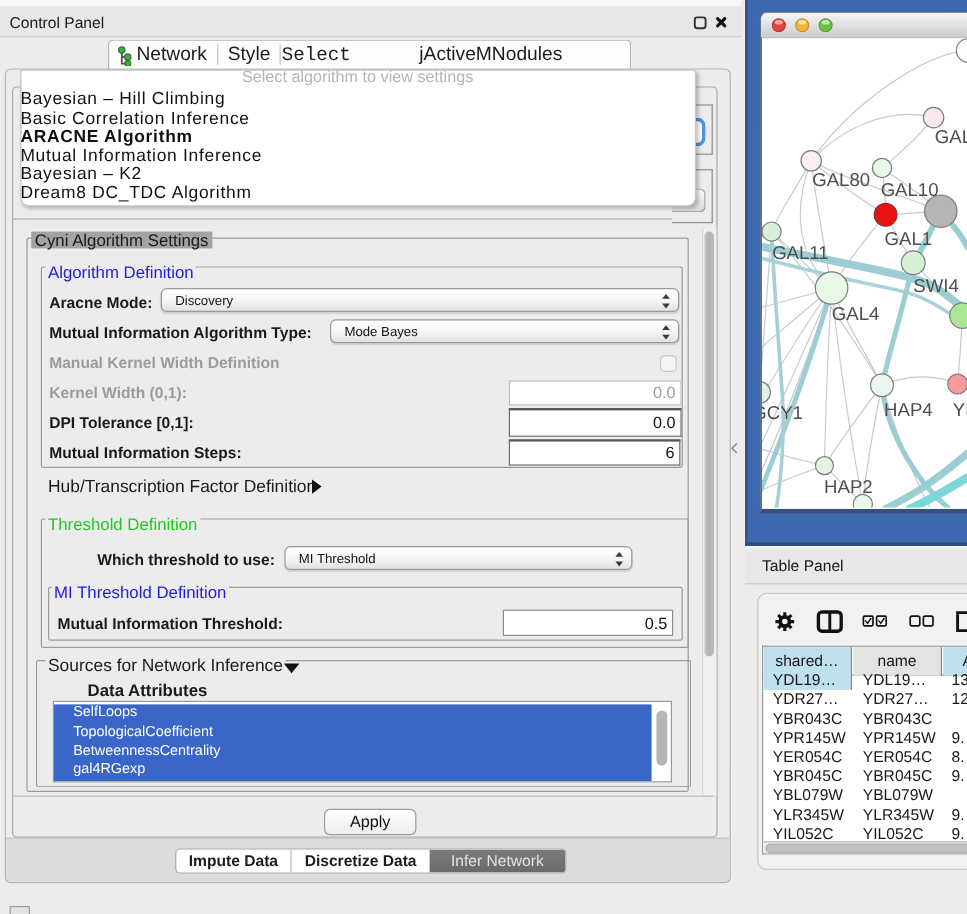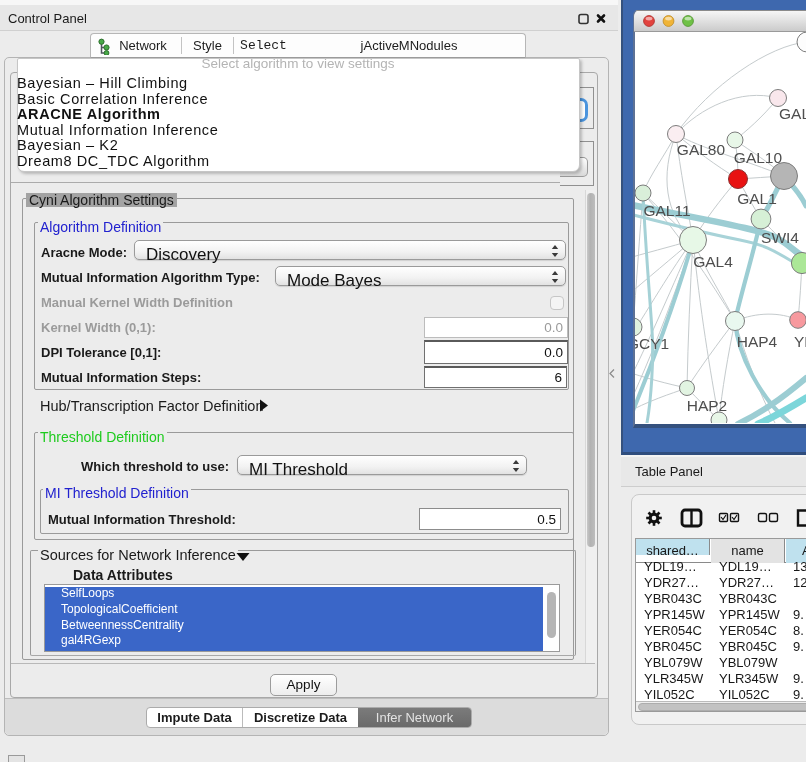--- a/index.html
+++ b/index.html
@@ -1,21 +1,21 @@
 <!DOCTYPE html>
 <html><head>
 <meta charset="utf-8">
 <style>
   * { margin:0; padding:0; box-sizing:border-box; }
   html,body { width:806px; height:762px; background:#ececec; font-family:"Liberation Sans",sans-serif; overflow:hidden; }
   .abs { position:absolute; }
   #page { position:relative; width:806px; height:762px; }
   .lbl { position:absolute; white-space:nowrap; color:#1a1a1a; font-size:13px; line-height:1; }
   .b { font-weight:bold; }
-  .combo { position:absolute; background:linear-gradient(#ffffff,#f2f2f2 60%,#e2e2e2); border:1px solid #9a9a9a; border-radius:5px; box-shadow:0 1px 1px rgba(0,0,0,0.12); font-size:17px; color:#111; }
+  .combo { position:absolute; background:linear-gradient(#ffffff,#f2f2f2 60%,#e2e2e2); border:1px solid #9a9a9a; border-radius:5px; box-shadow:0 1px 1px rgba(0,0,0,0.12); font-size:11px; color:#111; }
   .combo span { position:absolute; left:11px; top:4px; }
   .arr { position:absolute; right:5px; top:3px; }
   .field { position:absolute; background:#fff; font-size:13.5px; color:#111; text-align:right; padding-right:4px; display:flex; align-items:center; justify-content:flex-end; }
 </style>
 </head>
 <body>
 <div id="page">
 
   <div class="abs" style="left:2px;top:0;width:2px;height:4px;background:#333;"></div>
 
@@ -27,21 +27,21 @@
   <svg class="abs" style="left:575px;top:12px;" width="34" height="14" viewBox="0 0 34 14">
     <rect x="4" y="2.5" width="9" height="9" rx="2" fill="none" stroke="#333" stroke-width="1.6"></rect>
     <path d="M23 3.5 L29 9.5 M29 3.5 L23 9.5" stroke="#111" stroke-width="2.6" stroke-linecap="round"></path>
   </svg>
 
   <div class="abs" style="left:4px;top:57px;width:605px;height:679px;background:#ececec;border:1px solid #b4b4b4;border-radius:5px;"></div>
 
   <div class="abs" style="left:5px;top:699px;width:603px;height:36px;background:#dcdcdc;border-radius:0 0 5px 5px;"></div>
   <div class="abs" style="left:5px;top:698px;width:603px;height:1px;background:#bdbdbd;"></div>
 
-  <div id="tabs" class="abs" style="left:90px;top:33px;width:436px;height:25px;background:#fdfdfd;border:1px solid #b6b6b6;border-bottom:1px solid #9d9d9d;border-radius:4px 4px 0 0;display:flex;align-items:center;font-size:13px;color:#1c1c1c;">
+  <div id="tabs" class="abs" style="left:90px;top:33px;width:436px;height:25px;background:#fdfdfd;border:1px solid #b6b6b6;border-bottom:1px solid #9d9d9d;border-radius:4px 4px 0 0;display:flex;align-items:center;font-size:16px;color:#1c1c1c;">
     <div style="width:90px;text-align:center;padding-left:14px;position:relative;">Network</div>
     <div style="width:1px;height:17px;background:#c3c3c3;"></div>
     <div style="width:51px;text-align:center;">Style</div>
     <div style="width:1px;height:17px;background:#c3c3c3;"></div>
     <div style="width:59px;text-align:center;font-family:Liberation Mono, monospace;">Select</div>
     <div style="flex:1;text-align:center;">jActiveMNodules</div>
   </div>
   <svg class="abs" style="left:96px;top:37px;" width="14" height="18" viewBox="0 0 14 18">
     <path d="M5.5 7 L5.5 16 L8.5 16 M5.5 10.5 L8.5 10.5" stroke="#50565f" stroke-width="1.5" fill="none"></path>
     <circle cx="5.5" cy="4.7" r="2.6" fill="#48a948" stroke="#2c6e2c" stroke-width="1"></circle>
@@ -125,21 +125,21 @@
     <div class="lbl b" style="left:34px;top:568px;font-size:14px;padding-left:39px;">Data Attributes</div>
 
     <div class="abs" style="left:44px;top:584px;width:516px;height:68px;background:#fff;border:1px solid #9a9a9a;overflow:hidden;">
       <div style="position:absolute;left:0;top:2px;width:498px;height:64px;background:#3a66c8;"></div>
       <div style="position:absolute;left:16px;top:1px;color:#fff;font-size:12px;line-height:15.8px;">SelfLoops<br>TopologicalCoefficient<br>BetweennessCentrality<br>gal4RGexp</div>
       <div style="position:absolute;left:502px;top:7px;width:9px;height:46px;background:#b5b5b5;border-radius:5px;"></div>
     </div>
 
     <div class="abs" style="left:11px;top:663px;width:584px;height:1px;background:#b8b8b8;"></div>
 
-    <div class="abs" style="left:270px;top:674px;width:67px;height:22px;background:linear-gradient(#fff,#ededed);border:1px solid #9c9c9c;border-radius:5px;text-align:center;line-height:20px;font-size:13.5px;color:#111;">Apply</div>
+    <div class="abs" style="left:270px;top:674px;width:77px;height:22px;background:linear-gradient(#fff,#ededed);border:1px solid #9c9c9c;border-radius:5px;text-align:center;line-height:20px;font-size:13.5px;color:#111;">Apply</div>
 
     <div class="abs" style="left:146px;top:707px;width:326px;height:21px;background:#fff;border:1px solid #ababab;border-radius:4px;display:flex;font-size:13px;overflow:hidden;">
       <div class="b" style="width:95px;text-align:center;line-height:20px;color:#1c1c1c;">Impute Data</div>
       <div style="width:1px;background:#bbb;"></div>
       <div class="b" style="width:115px;text-align:center;line-height:20px;color:#1c1c1c;">Discretize Data</div>
       <div style="flex:1;background:linear-gradient(#7b7b7b,#6a6a6a);color:#e3e3e3;text-align:center;line-height:20px;">Infer Network</div>
     </div>
 
     <div class="abs" style="left:8px;top:755px;width:17px;height:10px;border:1.5px solid #9a9a9a;background:#e4e4e4;"></div>
   </div>
@@ -268,21 +268,21 @@
       <g stroke="#111" stroke-width="1.4" fill="none">
         <rect x="113.5" y="5.5" width="8" height="8" rx="1.5"></rect>
         <rect x="124.5" y="5.5" width="8" height="8" rx="1.5"></rect>
       </g>
 
       <path d="M153 2.5 h10 l4 4 v11 h-14 z" fill="none" stroke="#111" stroke-width="2.4"></path>
     </svg>
 
     <div class="abs" style="left:635px;top:538px;width:172px;height:174px;background:#fff;border:1px solid #9a9a9a;border-right:none;overflow:hidden;font-size:13px;color:#181818;">
       <div style="position:absolute;left:0;top:0;width:100%;height:24px;border-bottom:1px solid #8a8a8a;">
-        <div style="position:absolute;left:0;top:0;width:74px;height:16px;background:#bfe1ee;border-right:1px solid #8a8a8a;text-align:center;line-height:24px;">shared…</div>
+        <div style="position:absolute;left:0;top:0;width:74px;height:36px;background:#bfe1ee;border-right:1px solid #8a8a8a;text-align:center;line-height:24px;">shared…</div>
         <div style="position:absolute;left:75px;top:0;width:74px;height:24px;background:#e3e3e3;border-right:1px solid #8a8a8a;text-align:center;line-height:24px;">name</div>
         <div style="position:absolute;left:150px;top:0;width:30px;height:24px;background:#bfe1ee;line-height:24px;padding-left:16px;">A</div>
       </div>
       <div style="position:absolute;left:8px;top:20px;line-height:16px;">YDL19…<br>YDR27…<br>YBR043C<br>YPR145W<br>YER054C<br>YBR045C<br>YBL079W<br>YLR345W<br>YIL052C</div>
       <div style="position:absolute;left:83px;top:20px;line-height:16px;">YDL19…<br>YDR27…<br>YBR043C<br>YPR145W<br>YER054C<br>YBR045C<br>YBL079W<br>YLR345W<br>YIL052C</div>
       <div style="position:absolute;left:157px;top:20px;line-height:16px;">13<br>12<br><br>9.<br>8.<br>9.<br><br>9.<br>9.</div>
       <div style="position:absolute;left:0;top:162px;width:100%;height:12px;background:#ededed;border-top:1px solid #bbb;"></div>
       <div style="position:absolute;left:2px;top:163.5px;width:176px;height:8px;background:#c2c2c2;border:1px solid #adadad;border-radius:5px;"></div>
     </div>
   </div>

